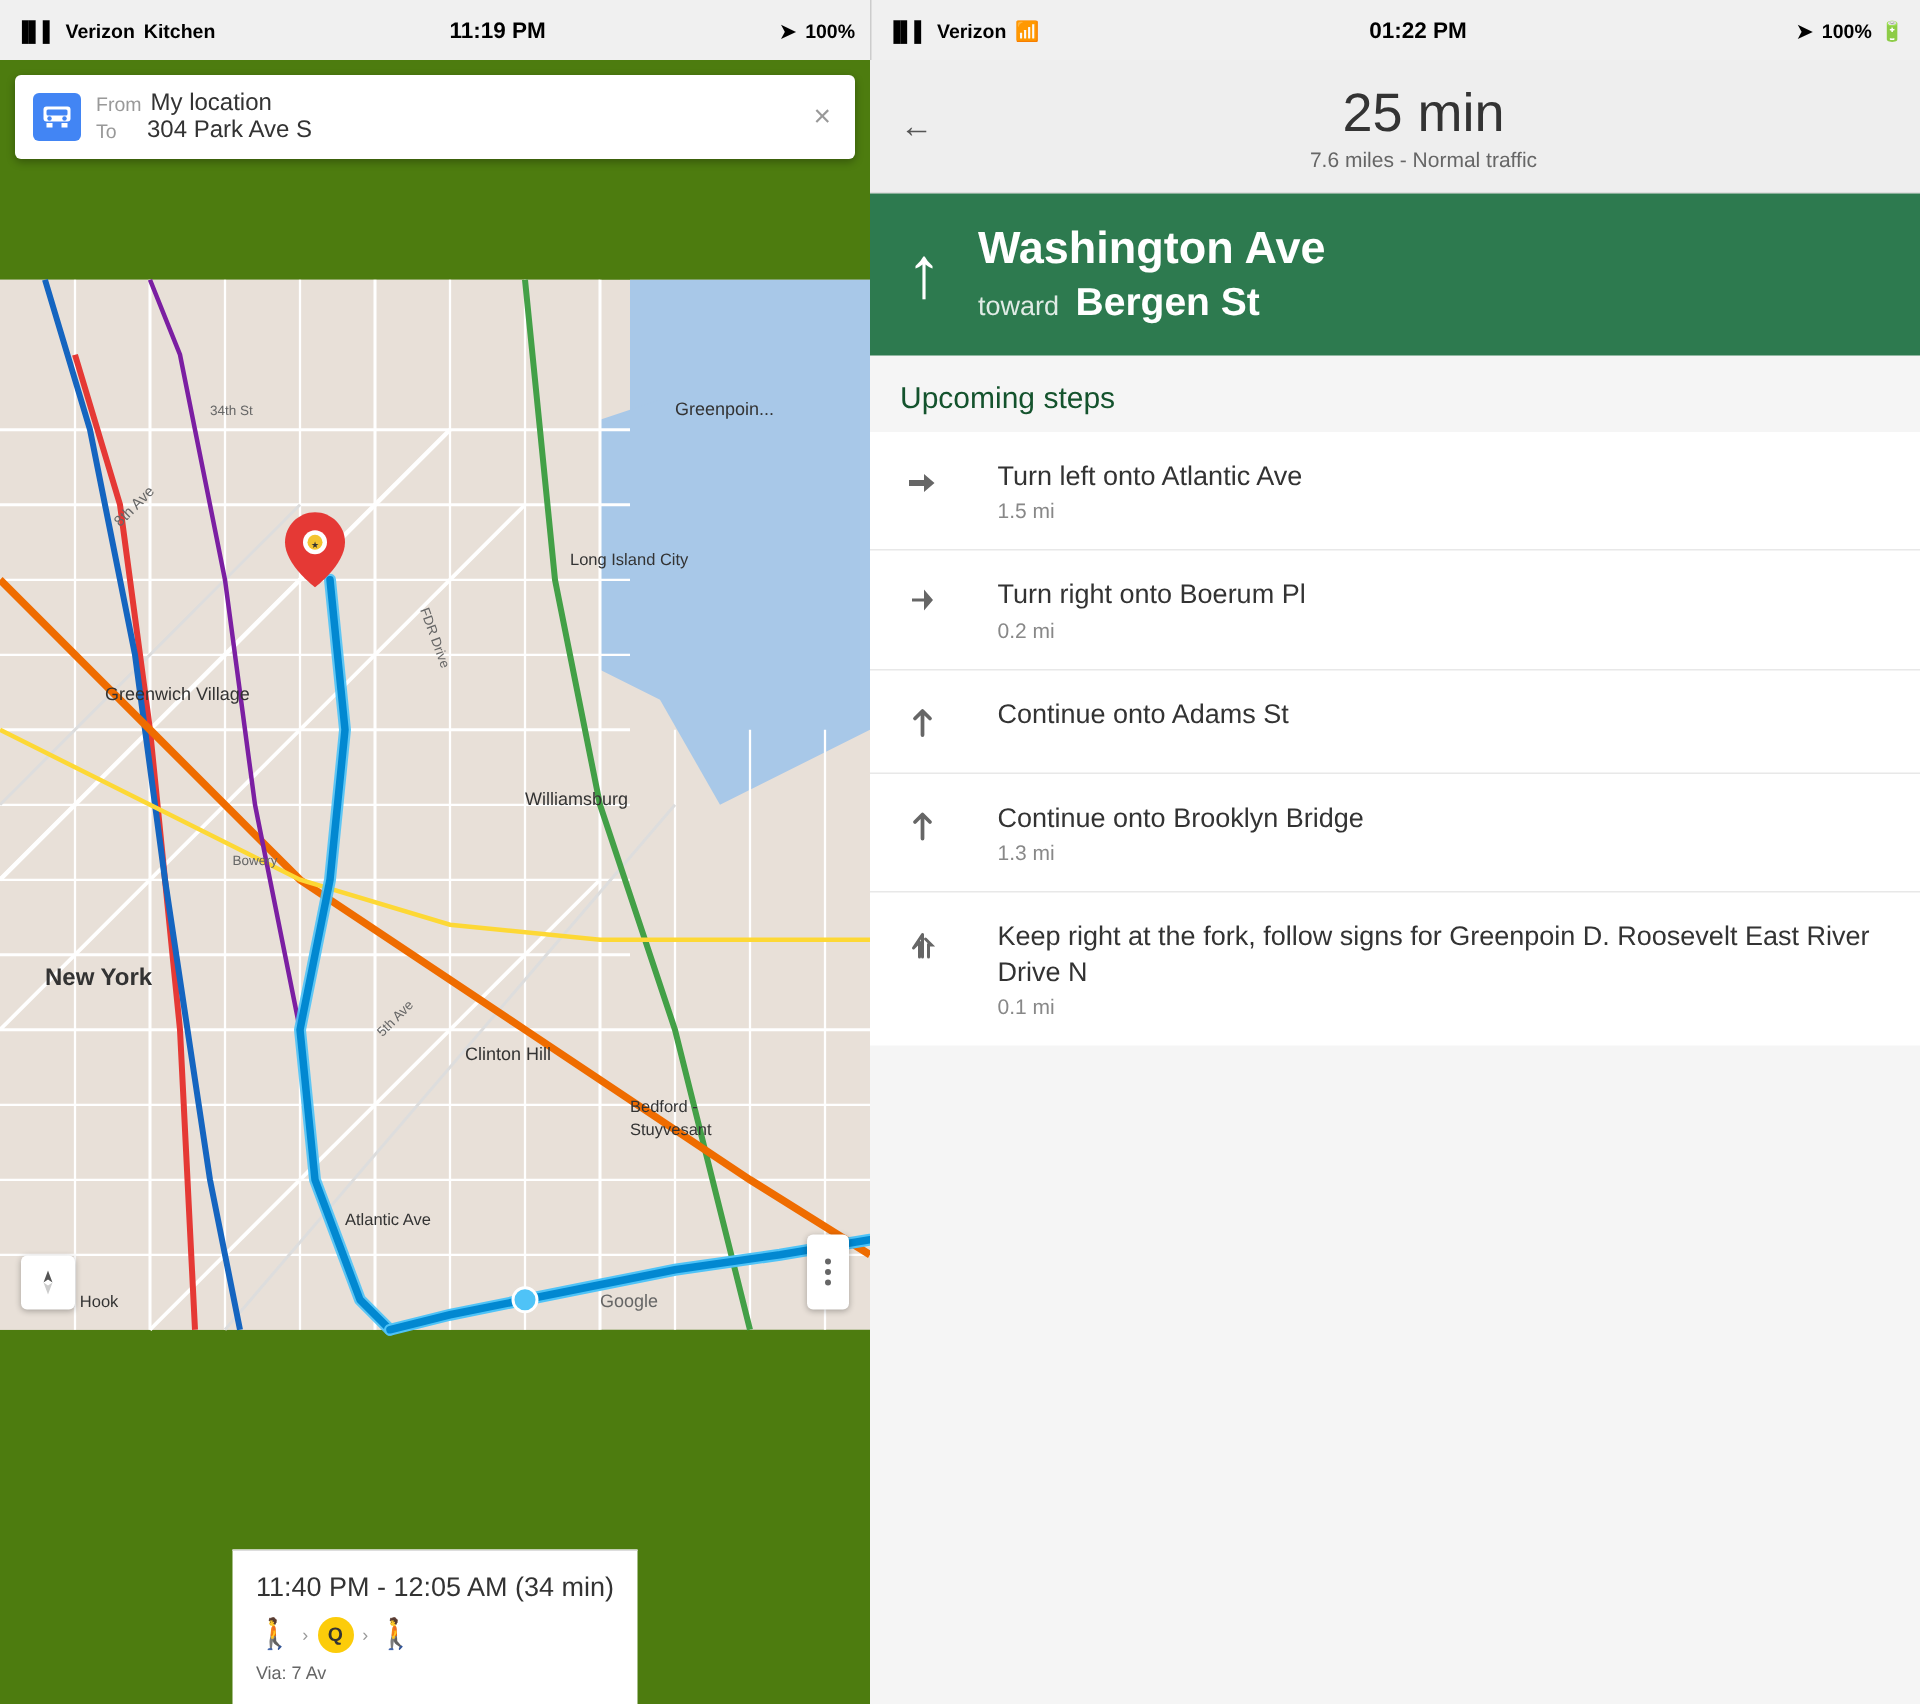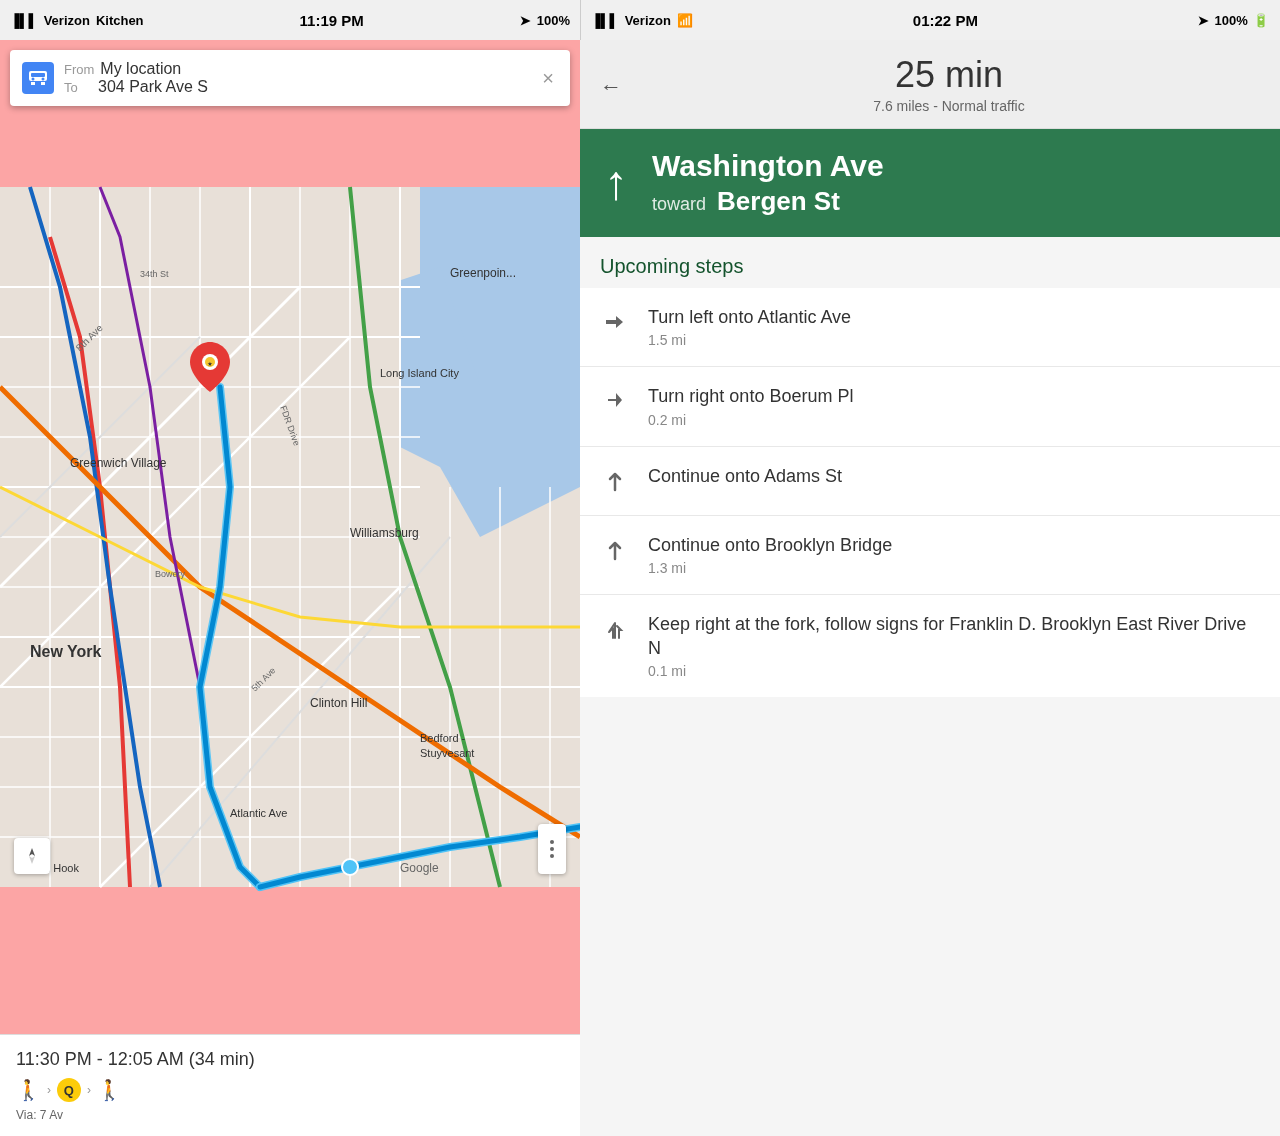--- a/index.html
+++ b/index.html
@@ -41,22 +41,23 @@
       flex: 1;
       overflow: hidden;
     }
 
     
     .left-panel {
       width: 580px;
       display: flex;
       flex-direction: column;
       position: relative;
-      background: #fca5a5;
+      background: #4d7c0f;
       overflow: hidden;
+      align-items: center;
     }
 
     
     .route-bar {
       position: absolute;
       top: 10px;
       left: 10px;
       right: 10px;
       background: white;
       border-radius: 4px;
@@ -266,21 +267,21 @@
 
     .steps-list {
       background: white;
     }
 
     .step-item {
       display: flex;
       align-items: flex-start;
       padding: 18px 20px;
       border-bottom: 1px solid #e8e8e8;
-      gap: 18px;
+      gap: 35px;
     }
     .step-icon {
       width: 30px;
       height: 30px;
       display: flex;
       align-items: center;
       justify-content: center;
       flex-shrink: 0;
       margin-top: 2px;
     }
@@ -458,21 +459,21 @@
 
       
       <div class="map-overflow-btn">
         <div class="dot"></div>
         <div class="dot"></div>
         <div class="dot"></div>
       </div>
     </div>
 
     <div class="bottom-info">
-      <div class="trip-time">11:30 PM - 12:05 AM (34 min)</div>
+      <div class="trip-time">11:40 PM - 12:05 AM (34 min)</div>
       <div class="trip-modes">
         <span class="walk-icon">🚶</span>
         <span class="arrow-small">›</span>
         <div class="q-badge">Q</div>
         <span class="arrow-small">›</span>
         <span class="walk-icon">🚶</span>
       </div>
       <div class="via-text">Via: 7 Av</div>
     </div>
   </div>
@@ -550,21 +551,21 @@
       </div>
 
       <div class="step-item" style="border-bottom: none;">
         <div class="step-icon">
           <svg viewBox="0 0 24 24" xmlns="http://www.w3.org/2000/svg">
             <path d="M10 20L10 10L6 14L12 5L12 20" stroke="#666" stroke-width="2" fill="none" stroke-linecap="round" stroke-linejoin="round"></path>
             <path d="M14 8L18 12L16 12L16 20" stroke="#666" stroke-width="2" fill="none" stroke-linecap="round"></path>
           </svg>
         </div>
         <div class="step-details">
-          <div class="step-name">Keep right at the fork, follow signs for Franklin D. Brooklyn East River Drive N</div>
+          <div class="step-name">Keep right at the fork, follow signs for Greenpoin D. Roosevelt East River Drive N</div>
           <div class="step-dist">0.1 mi</div>
         </div>
       </div>
 
     </div>
   </div>
 
 </div>
 
 </body></html>

